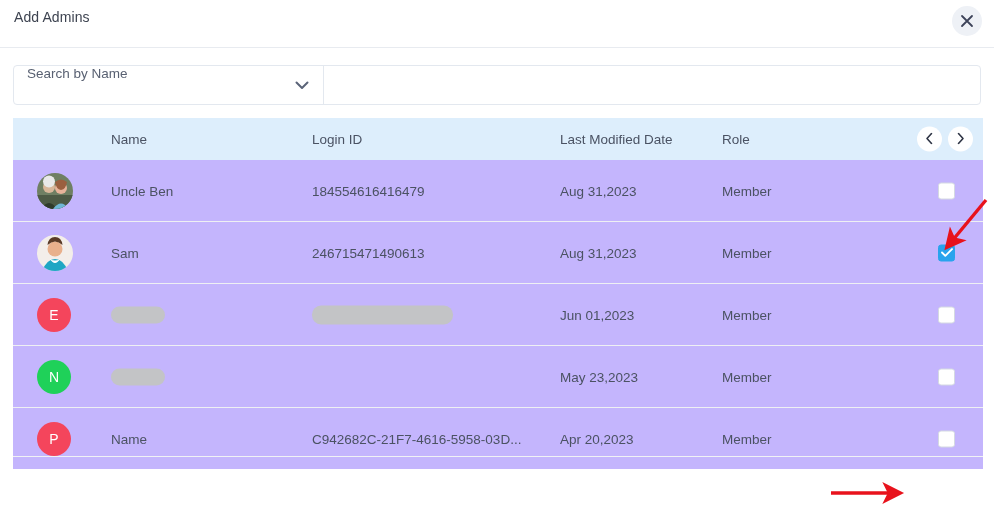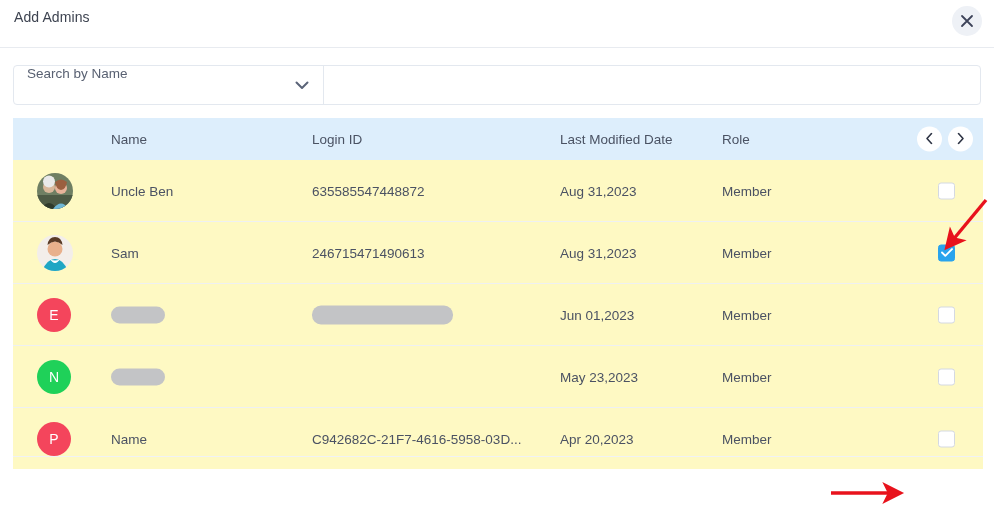--- a/index.html
+++ b/index.html
@@ -141,21 +141,21 @@
     display: flex;
     align-items: center;
     justify-content: center;
     cursor: pointer;
   }
 
   .row {
     position: relative;
     height: 61px;
     border-bottom: 1px solid #eef0f3;
-    background: #fef9c3;
+    background: #c4b5fd;
   }
   .row:last-child { border-bottom: 0; }
 
   .avatar {
     position: absolute;
     left: 24px; top: 50%;
     transform: translateY(-50%);
     width: 36px; height: 36px;
     border-radius: 50%;
     overflow: hidden;
@@ -295,21 +295,21 @@
             <rect x="0" y="22" width="36" height="14" fill="#4d5a45"></rect>
             <circle cx="12" cy="14" r="6" fill="#d8b79a"></circle>
             <path d="M4 36 q8 -12 16 0 z" fill="#2f3a2b"></path>
             <circle cx="12" cy="8.5" r="6" fill="#e9e9e9"></circle>
             <circle cx="24" cy="15" r="6" fill="#e8b39a"></circle>
             <path d="M16 36 q8 -11 16 0 z" fill="#6fb7d6"></path>
             <path d="M18 9 q6 -5 12 0 q-1 7 -6 8 q-5 -1 -6 -8 z" fill="#9b5f3f"></path>
           </svg>
         </div>
         <div class="cell c-name">Uncle Ben</div>
-        <div class="cell c-login">635585547448872</div>
+        <div class="cell c-login">184554616416479</div>
         <div class="cell c-date">Aug 31,2023</div>
         <div class="cell c-role">Member</div>
         <div class="chk"></div>
       </div>
       <div class="row">
         <div class="avatar">
           <svg width="36" height="36" viewBox="0 0 36 36">
             <rect width="36" height="36" fill="#f3eeea"></rect>
             <circle cx="18" cy="14" r="7.5" fill="#e8b08c"></circle>
             <path d="M10.5 10 q7.5 -7 15 0 q-1 -8 -7.5 -8 q-6.5 0 -7.5 8 z" fill="#5a3b27"></path>

